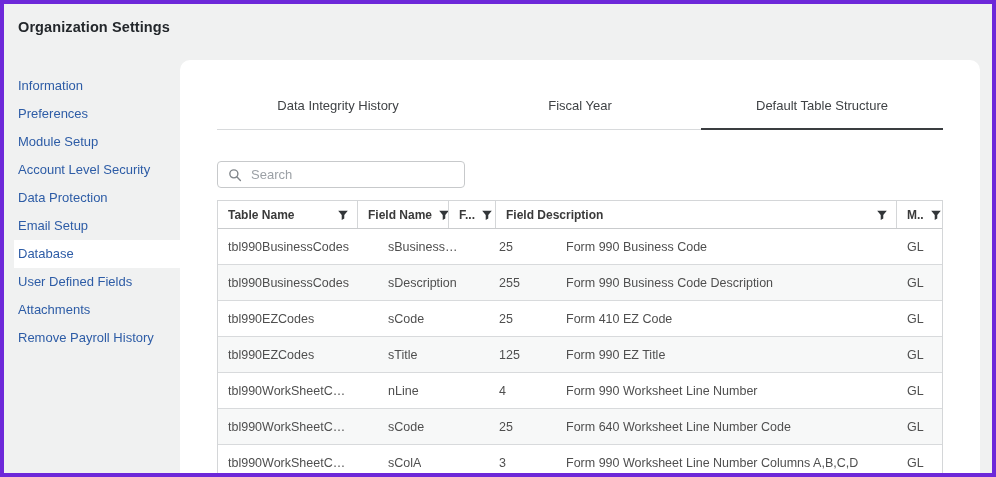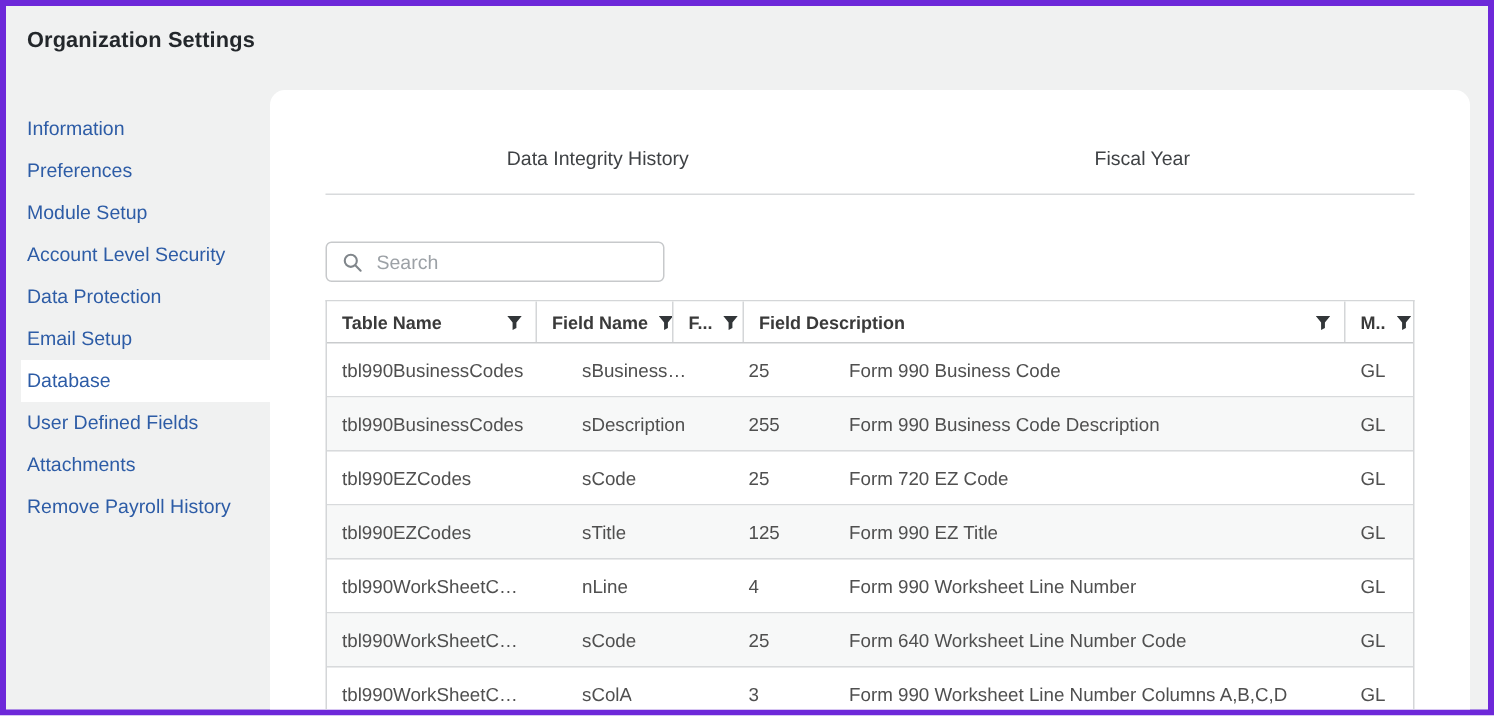--- a/index.html
+++ b/index.html
@@ -53,21 +53,21 @@
     font-size: 13px; color: #3f4245;
     padding: 8px 0 16px;
     border-bottom: 1px solid #d8dadc;
     cursor: pointer;
   }
   .tab.active { border-bottom: 2px solid #3a3d40; padding-bottom: 15px; }
 
   
   .search-box {
     margin-top: 31px;
-    width: 226px; height: 27px;
+    width: 248px; height: 27px;
     border: 1px solid #c7c9cb;
     border-radius: 4px;
     display: flex; align-items: center;
     padding: 0 8px 0 10px;
     background: #fff;
   }
   .search-box .icon { display: flex; align-items: center; margin-right: 9px; }
   .search-box input {
     border: none; outline: none;
     flex: 1; min-width: 0;
@@ -128,20 +128,21 @@
         <div class="sidebar-item">User Defined Fields</div>
         <div class="sidebar-item">Attachments</div>
         <div class="sidebar-item">Remove Payroll History</div>
       </div>
 
     <div class="main-panel">
 
       <div class="tabs" id="tabs-list">
           <div class="tab">Data Integrity History</div>
           <div class="tab">Fiscal Year</div>
+          <div class="tab active">Default Table Structure</div>
         </div>
 
       <div class="search-box">
         <span class="icon">
           <svg width="14" height="14" viewBox="0 0 16 16" fill="none" stroke="#80868b" stroke-width="1.6" stroke-linecap="round">
             <circle cx="6.7" cy="6.7" r="4.6"></circle>
             <line x1="10.3" y1="10.3" x2="14.2" y2="14.2"></line>
           </svg>
         </span>
         <input type="text" placeholder="Search" style="">
@@ -229,21 +230,21 @@
               <div class="td">
                 <span>tbl990EZCodes</span>
               </div>
               <div class="td">
                 <span>sCode</span>
               </div>
               <div class="td">
                 <span>25</span>
               </div>
               <div class="td">
-                <span>Form 720 EZ Code</span>
+                <span>Form 410 EZ Code</span>
               </div>
               <div class="td">
                 <span>GL</span>
               </div>
             </div>
             <div class="grid-row tr">
               <div class="td">
                 <span>tbl990EZCodes</span>
               </div>
               <div class="td">

